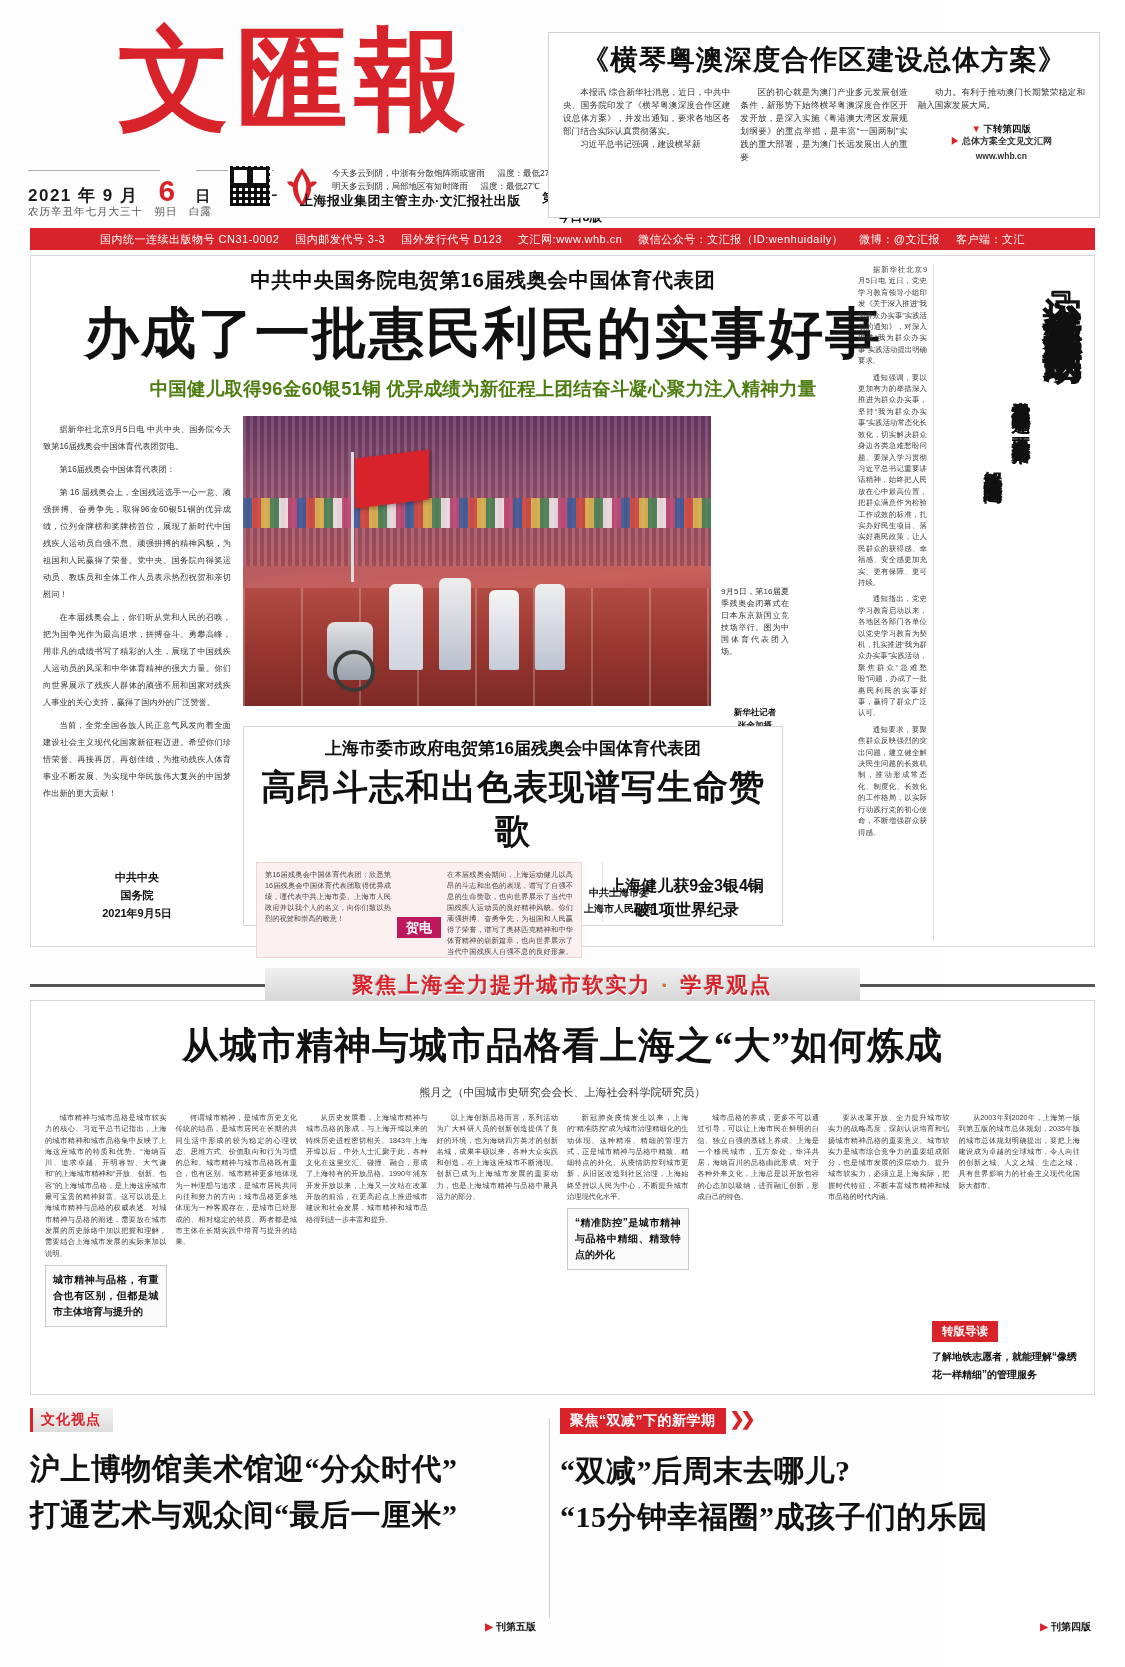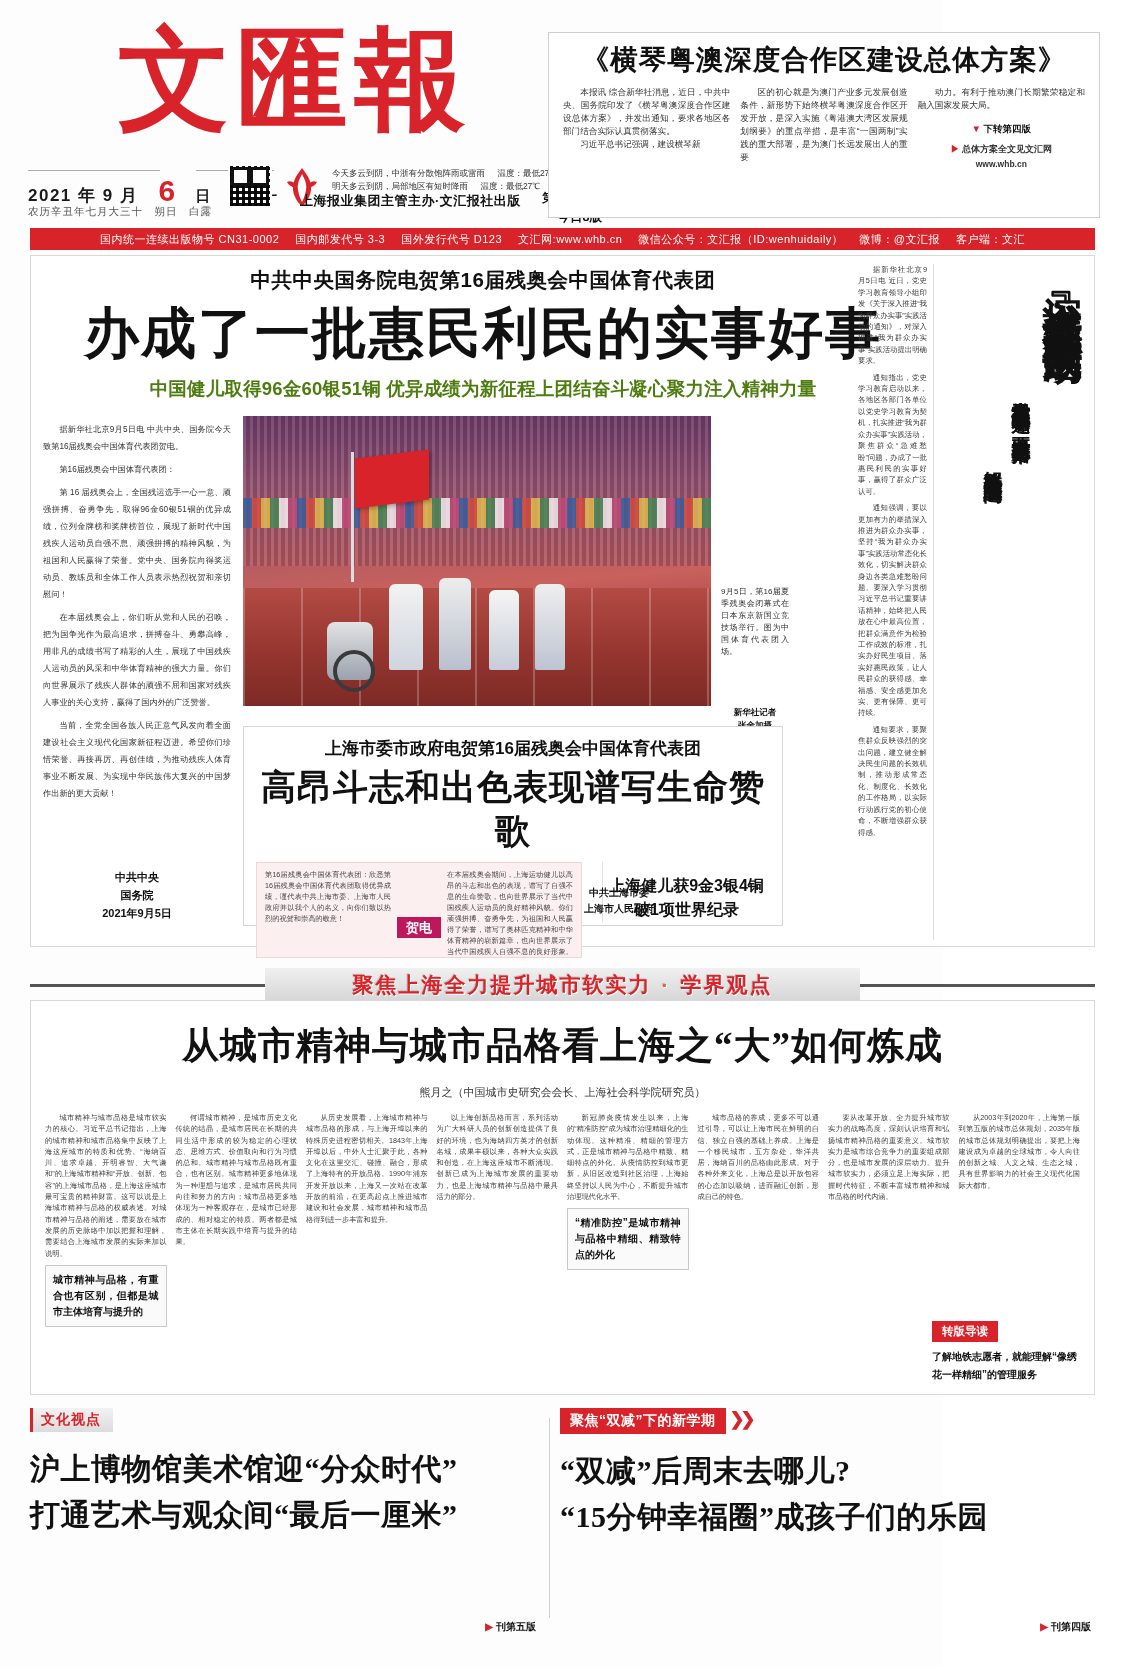--- a/index.html
+++ b/index.html
@@ -97,21 +97,21 @@
   .topbox .t2 { font-size: 27.5px; }
   .topbox .cols {
     margin-top: 9px; display: flex; gap: 10px;
     font-size: 8.6px; line-height: 13px; color: #333;
     font-family: "Liberation Sans", sans-serif; text-align: justify;
   }
   .topbox .cols .col { flex: 1; }
   .topbox .cols .col p { text-indent: 2em; }
   .topbox .jump { margin-top: 10px; text-align: center; font-weight: bold; font-size: 9.5px; color: #111;}
   .topbox .jump .tri { color: #d8232a; }
-  .topbox .site { margin-top: 8px; text-align: center; font-weight: bold; font-size: 9px; }
+  .topbox .site { text-align: center; font-weight: bold; font-size: 9px; }
   .topbox .site .url { display: block; margin-top: 2px; font-size: 8.5px; }
 
   
   .redbar {
     position: absolute; left: 30px; top: 228px; width: 1065px; height: 22px;
     background: #d8232a; color: #fff;
     font-family: "Liberation Sans", sans-serif;
     font-size: 11px; letter-spacing: .5px;
     display: flex; align-items: center; justify-content: center; gap: 16px;
     white-space: nowrap;
@@ -483,22 +483,22 @@
         </div>
       </div>
       <div class="sig">
         <div>中共上海市委</div>
         <div>上海市人民政府</div>
       </div>
     </div>
 
     <div class="rightcol-text">
       <p>据新华社北京9月5日电 近日，党史学习教育领导小组印发《关于深入推进“我为群众办实事”实践活动的通知》，对深入推进“我为群众办实事”实践活动提出明确要求。</p>
+      <p>通知强调，要以更加有力的举措深入推进为群众办实事，坚持“我为群众办实事”实践活动常态化长效化，切实解决群众身边各类急难愁盼问题。要深入学习贯彻习近平总书记重要讲话精神，始终把人民放在心中最高位置，把群众满意作为检验工作成效的标准，扎实办好民生项目、落实好惠民政策，让人民群众的获得感、幸福感、安全感更加充实、更有保障、更可持续。</p>
       <p>通知指出，党史学习教育启动以来，各地区各部门各单位以党史学习教育为契机，扎实推进“我为群众办实事”实践活动，聚焦群众“急难愁盼”问题，办成了一批惠民利民的实事好事，赢得了群众广泛认可。</p>
-      <p>通知强调，要以更加有力的举措深入推进为群众办实事，坚持“我为群众办实事”实践活动常态化长效化，切实解决群众身边各类急难愁盼问题。要深入学习贯彻习近平总书记重要讲话精神，始终把人民放在心中最高位置，把群众满意作为检验工作成效的标准，扎实办好民生项目、落实好惠民政策，让人民群众的获得感、幸福感、安全感更加充实、更有保障、更可持续。</p>
       <p>通知要求，要聚焦群众反映强烈的突出问题，建立健全解决民生问题的长效机制，推动形成常态化、制度化、长效化的工作格局，以实际行动践行党的初心使命，不断增强群众获得感。</p>
     </div>
 
     <div class="vert-head">
       <div class="vcol vmain">深入推进『我为群众办实事』实践活动</div>
       <div class="vcol vsub1">党史学习教育领导小组印发《通知》，要求以更加有力举措</div>
       <div class="vcol vsub2">解决群众身边各类急难愁盼问题</div>
     </div>
   </div>
 

